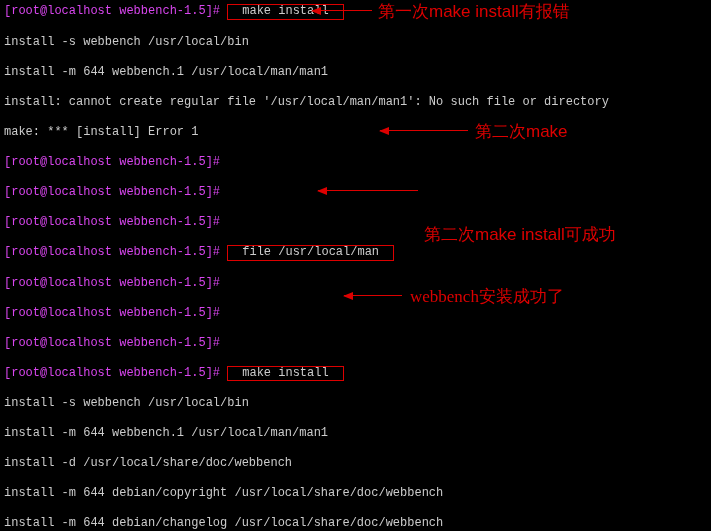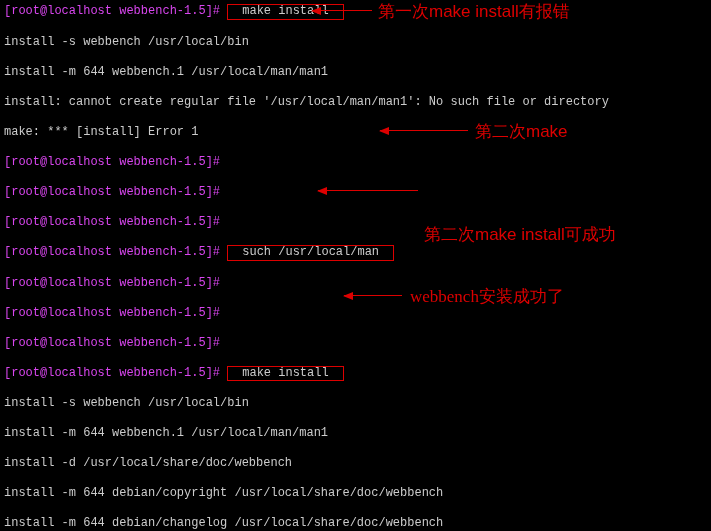--- a/index.html
+++ b/index.html
@@ -52,21 +52,21 @@
 <body>
 
 <pre><span class="line"><span class="prompt">[root@localhost webbench-1.5]#</span> <span class="box">make install</span></span>
 <span class="line">install -s webbench /usr/local/bin</span>
 <span class="line">install -m 644 webbench.1 /usr/local/man/man1</span>
 <span class="line">install: cannot create regular file '/usr/local/man/man1': No such file or directory</span>
 <span class="line">make: *** [install] Error 1</span>
 <span class="line"><span class="prompt">[root@localhost webbench-1.5]#</span></span>
 <span class="line"><span class="prompt">[root@localhost webbench-1.5]#</span></span>
 <span class="line"><span class="prompt">[root@localhost webbench-1.5]#</span></span>
-<span class="line"><span class="prompt">[root@localhost webbench-1.5]#</span> <span class="box">such /usr/local/man</span></span>
+<span class="line"><span class="prompt">[root@localhost webbench-1.5]#</span> <span class="box">file /usr/local/man</span></span>
 <span class="line"><span class="prompt">[root@localhost webbench-1.5]#</span></span>
 <span class="line"><span class="prompt">[root@localhost webbench-1.5]#</span></span>
 <span class="line"><span class="prompt">[root@localhost webbench-1.5]#</span></span>
 <span class="line"><span class="prompt">[root@localhost webbench-1.5]#</span> <span class="box">make install</span></span>
 <span class="line">install -s webbench /usr/local/bin</span>
 <span class="line">install -m 644 webbench.1 /usr/local/man/man1</span>
 <span class="line">install -d /usr/local/share/doc/webbench</span>
 <span class="line">install -m 644 debian/copyright /usr/local/share/doc/webbench</span>
 <span class="line">install -m 644 debian/changelog /usr/local/share/doc/webbench</span>
 

